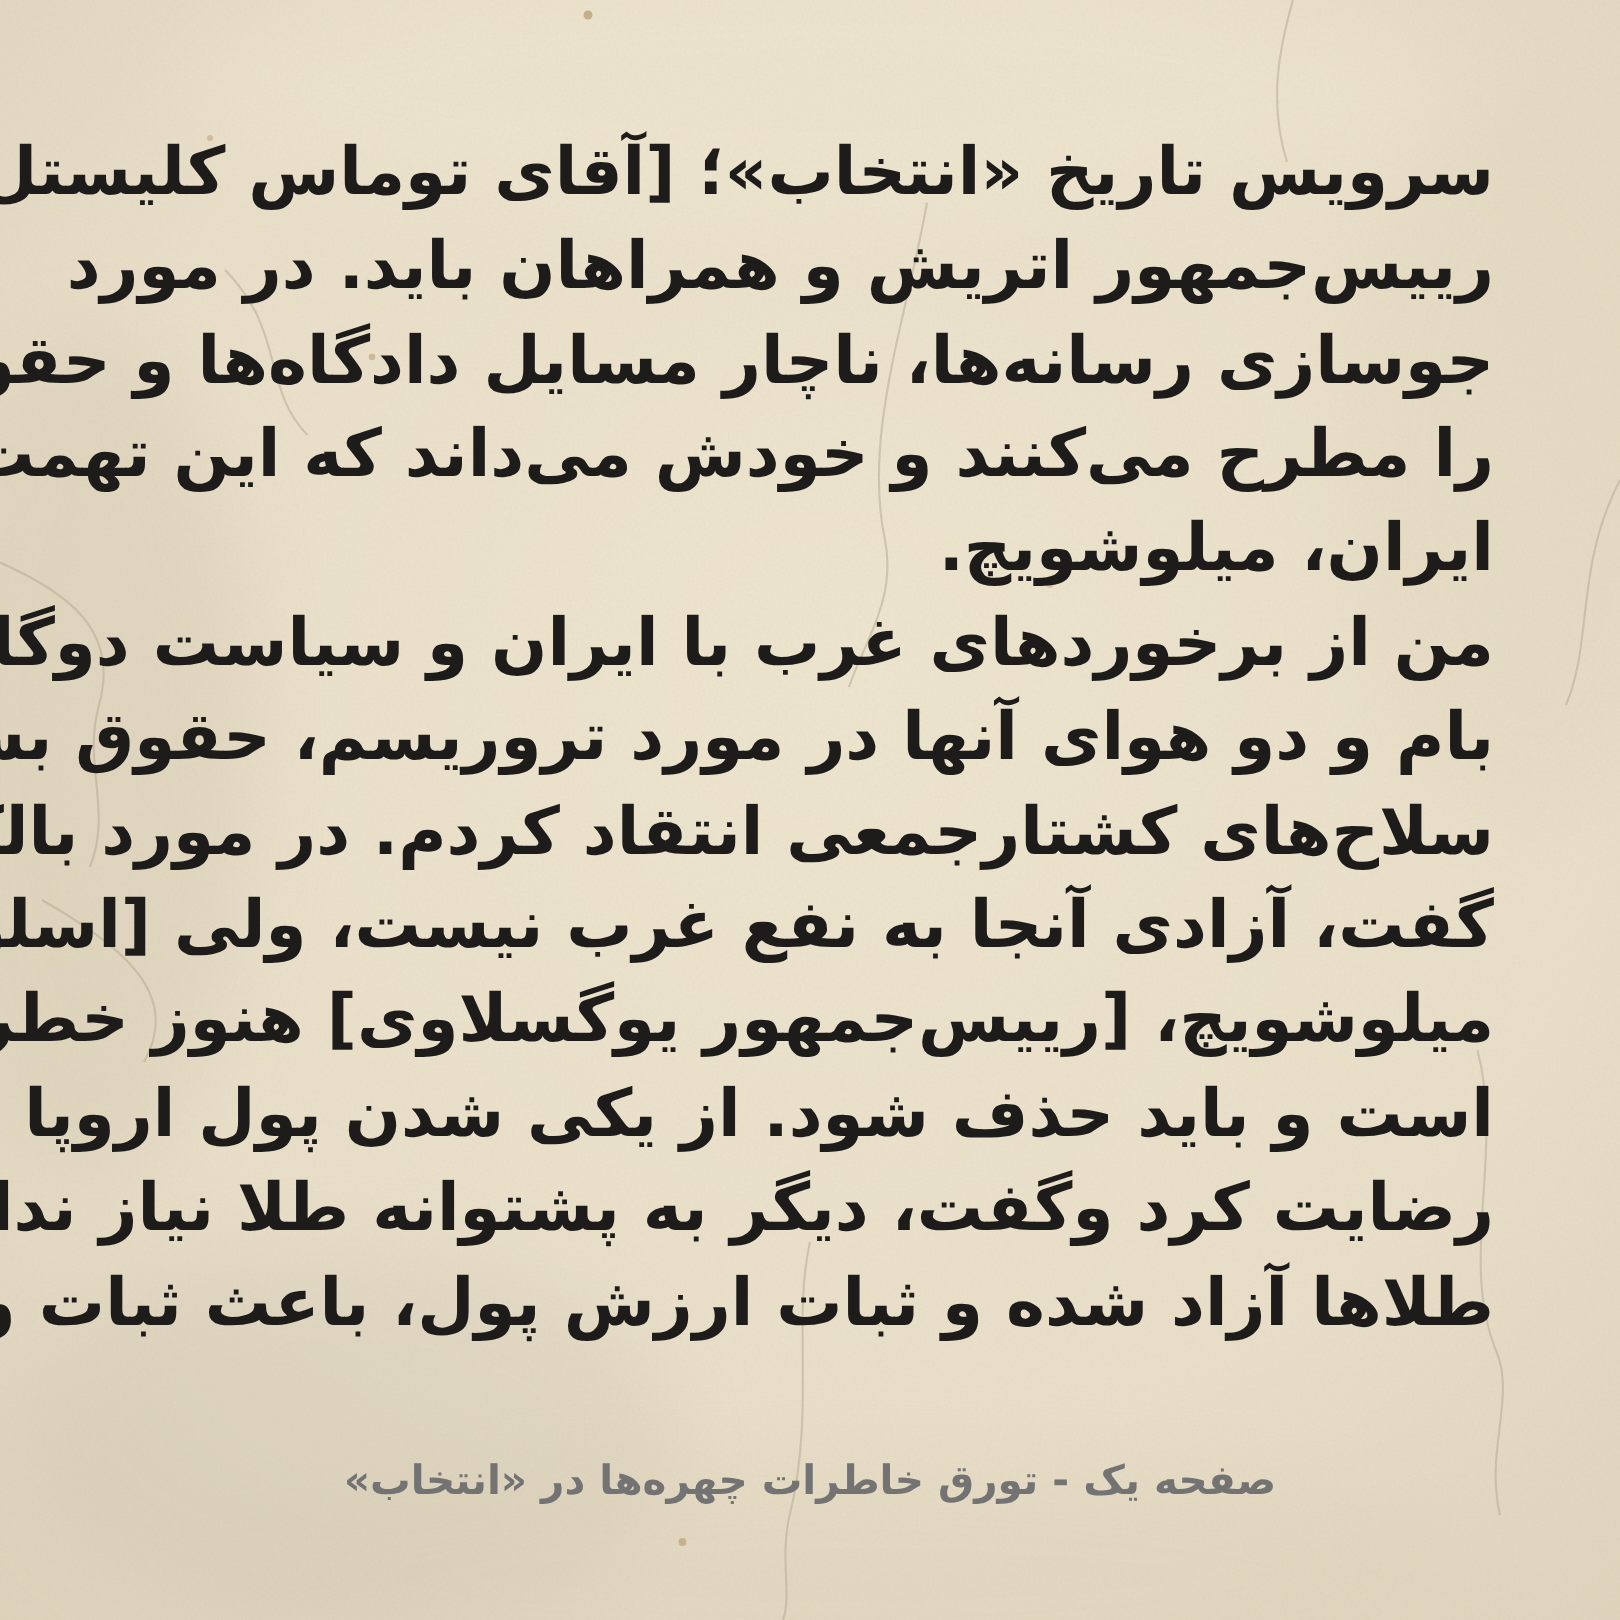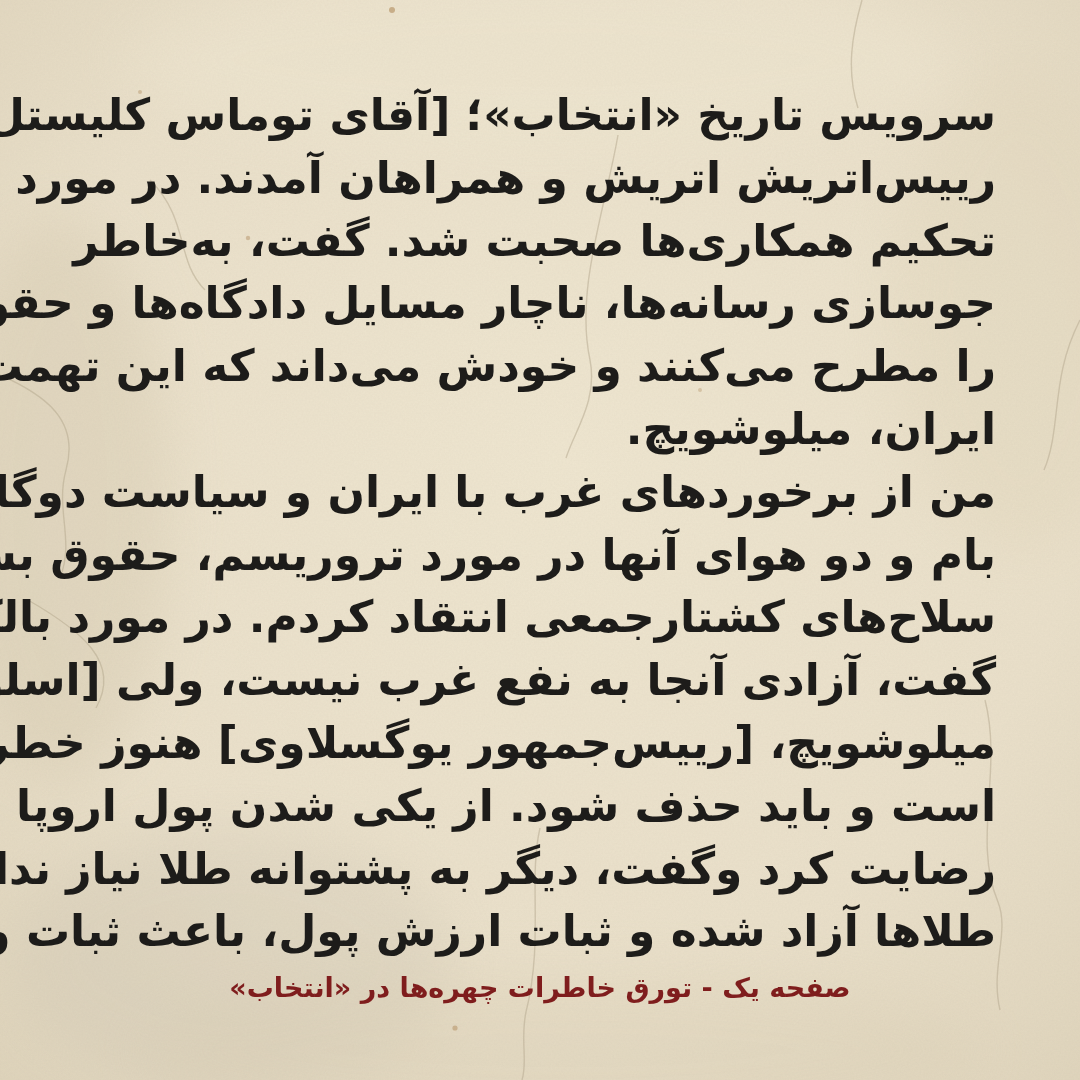--- a/index.html
+++ b/index.html
@@ -34,21 +34,21 @@
     text-align-last: justify;
     white-space: nowrap;
   }
   .line.last { text-align-last: right; }
   .footer {
     position: absolute;
     top: 972px; left: 0; right: 0;
     text-align: center;
     font-size: 27px;
     font-weight: bold;
-    color: #7f1d1d;
+    color: #737373;
   }
 </style>
 </head>
 <body>
 
 <div class="page">
 
   <svg class="texture" viewBox="0 0 1080 1080" aria-hidden="true">
     <defs>
       <radialGradient id="vign" cx="52%" cy="42%" r="80%">
@@ -90,22 +90,21 @@
       <circle cx="140" cy="92" r="2" opacity="0.4"></circle>
       <circle cx="700" cy="390" r="2" opacity="0.35"></circle>
     </g>
 
     <rect width="1080" height="1080" filter="url(#grain)" opacity="0.6"></rect>
   </svg>
 
   <div class="text-block">
     <div class="para">
         <div class="line">سرویس تاریخ «انتخاب»؛ [آقای توماس کلیستل]،</div>
-        <div class="line">رییس‌اتریش اتریش و همراهان آمدند. در مورد</div>
-        <div class="line">تحکیم همکاری‌ها صحبت شد. گفت، به‌خاطر</div>
+        <div class="line">رییس‌جمهور اتریش و همراهان باید. در مورد</div>
         <div class="line">جوسازی رسانه‌ها، ناچار مسایل دادگاه‌ها و حقوق بشر</div>
         <div class="line">را مطرح می‌کنند و خودش می‌داند که این تهمت‌ها به</div>
         <div class="line last">ایران، میلوشویچ.</div>
       </div>
     <div class="para">
         <div class="line">من از برخوردهای غرب با ایران و سیاست دوگانه و یک</div>
         <div class="line">بام و دو هوای آنها در مورد تروریسم، حقوق بشر و</div>
         <div class="line">سلاح‌های کشتارجمعی انتقاد کردم. در مورد بالکان</div>
         <div class="line">گفت، آزادی آنجا به نفع غرب نیست، ولی [اسلوبودان]</div>
         <div class="line">میلوشویچ، [رییس‌جمهور یوگسلاوی] هنوز خطر</div>

